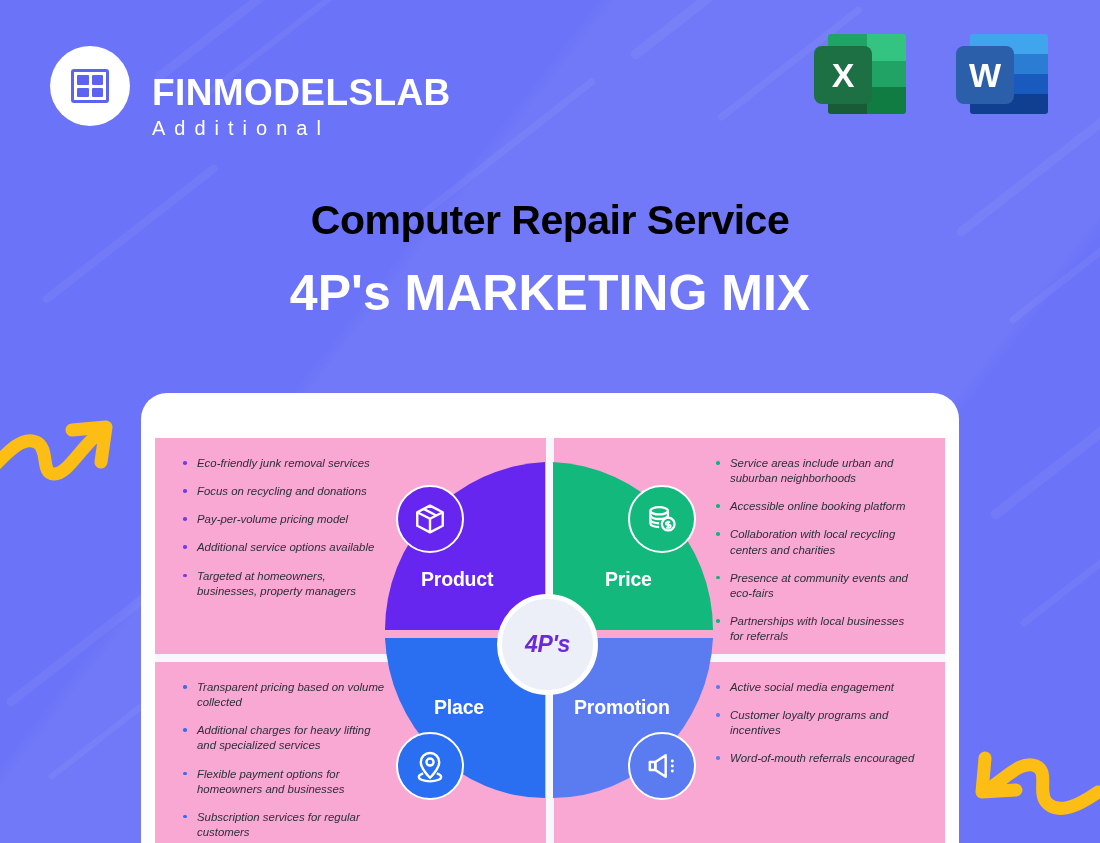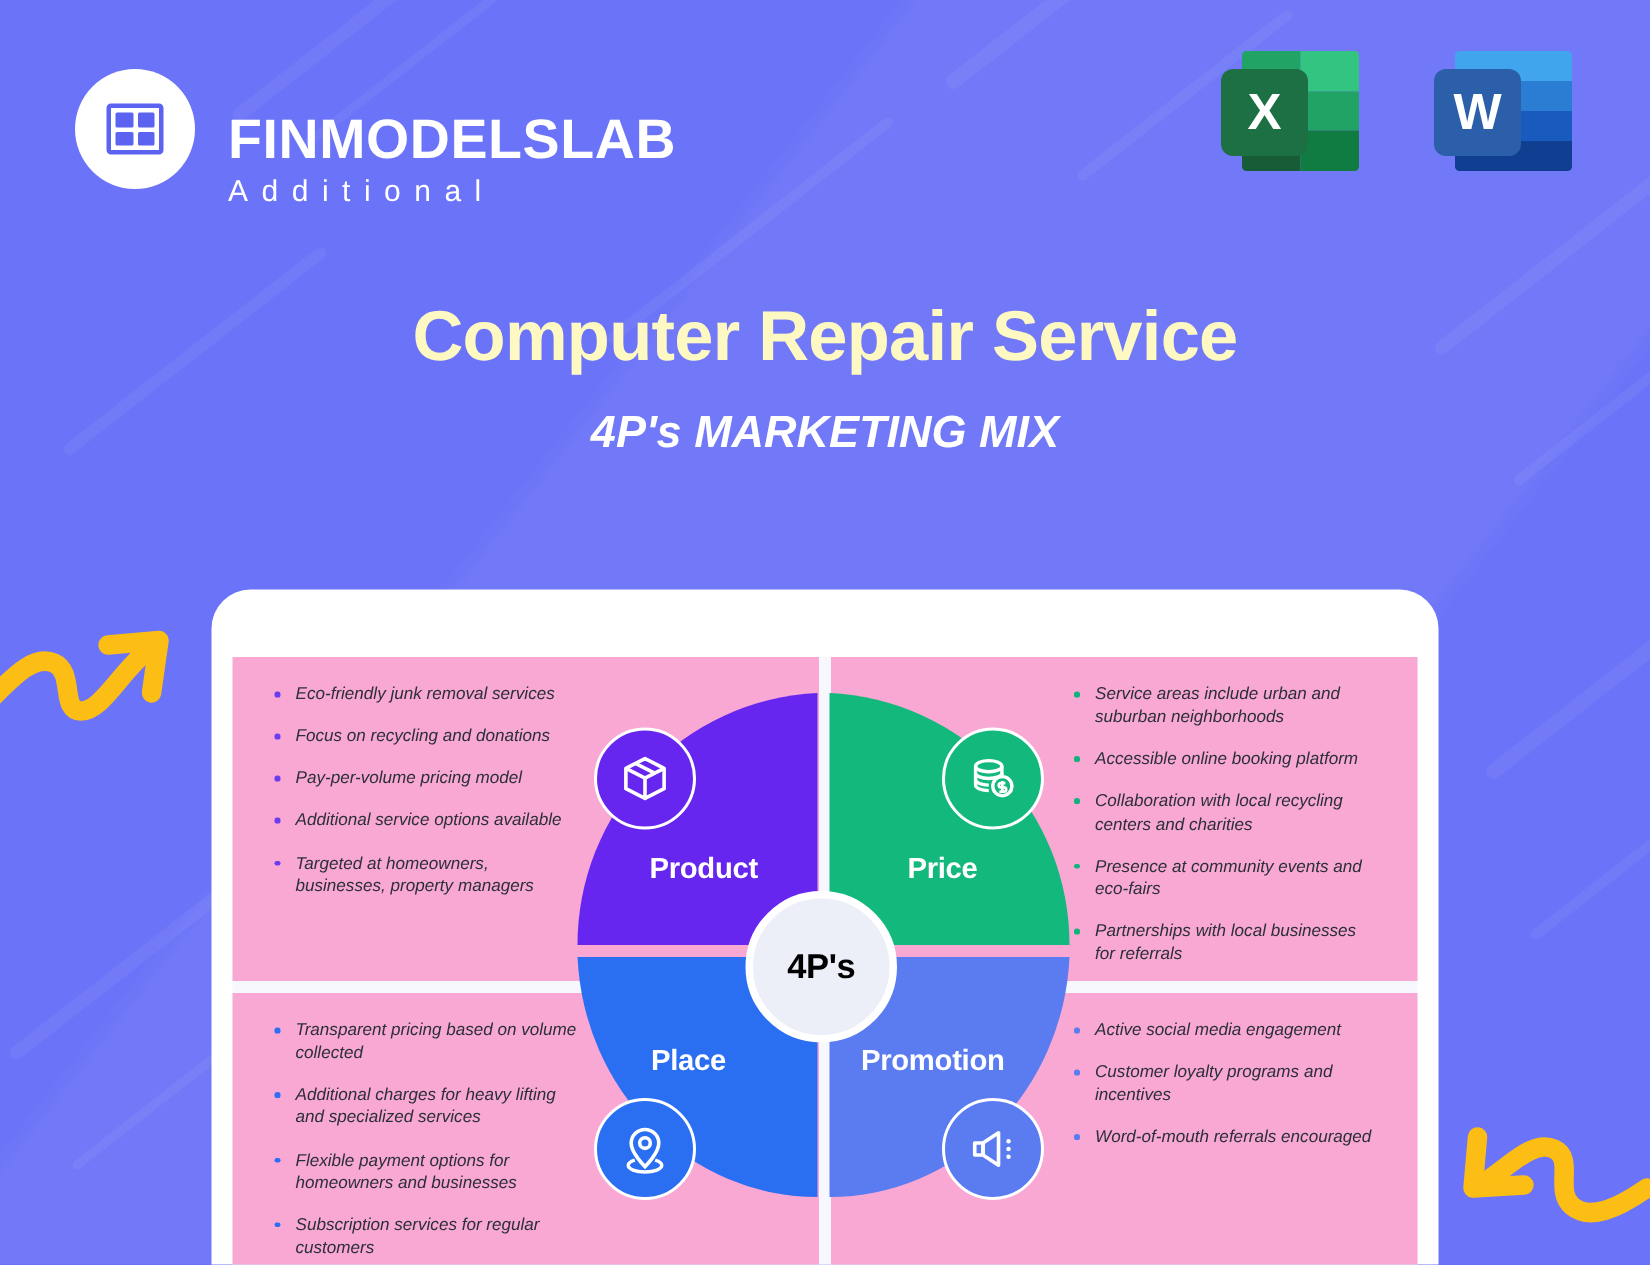--- a/index.html
+++ b/index.html
@@ -67,24 +67,24 @@
     border-radius:8px;
     display:flex; align-items:center; justify-content:center;
     color:#fff; font-size:34px; font-weight:bold; line-height:1;
   }
   .excel .oi-front { background:#1d7044; }
   .word  .oi-front { background:#2b5faa; }
 
   
   .title-block { position:absolute; top:196px; left:0; right:0; text-align:center; }
   .title-line1 {
-    color:#fef9c3; font-size:47px; font-weight:bold; letter-spacing:-0.5px; line-height:1.18;
+    color:#000000; font-size:41px; font-weight:bold; letter-spacing:-0.5px; line-height:1.18;
   }
   .title-line2 {
-    color:#ffffff; font-size:30px; font-weight:bold; letter-spacing:0px; line-height:1.18; margin-top:20px;font-style:italic;
+    color:#ffffff; font-size:50px; font-weight:bold; letter-spacing:0px; line-height:1.18; margin-top:20px;
   }
 
   
   .arrow-left  { position:absolute; left:-12px; top:404px; width:140px; height:90px; }
   .arrow-right { position:absolute; right:0px;  top:740px; width:140px; height:90px; }
 
   
   .card {
     position:absolute;
     left:141px; top:393px;
@@ -140,28 +140,28 @@
   }
   .hub {
     position:absolute;
     left:497px; top:594px;
     width:101px; height:101px;
     border-radius:50%;
     background:#eceef8;
     border:5px solid #ffffff;
     display:flex; align-items:center; justify-content:center;
   }
-  .hub span { font-size:23px; font-weight:bold; color:#000000; letter-spacing:-0.3px; }
+  .hub span { font-size:23px; font-weight:bold; color:#6d28d9; letter-spacing:-0.3px;font-style:italic; }
 
   .quad-label {
     position:absolute;
     color:#ffffff; font-size:19.5px; font-weight:bold;
     letter-spacing:-0.2px;
   }
-  .lbl-product   { left:421px; top:568px;margin-left:12px; }
+  .lbl-product   { left:421px; top:568px; }
   .lbl-price     { left:605px; top:568px; }
   .lbl-place     { left:434px; top:696px; }
   .lbl-promotion { left:574px; top:696px; }
 
   .ico-badge {
     position:absolute;
     width:68px; height:68px;
     border-radius:50%;
     border:2px solid #ffffff;
     display:flex; align-items:center; justify-content:center;

